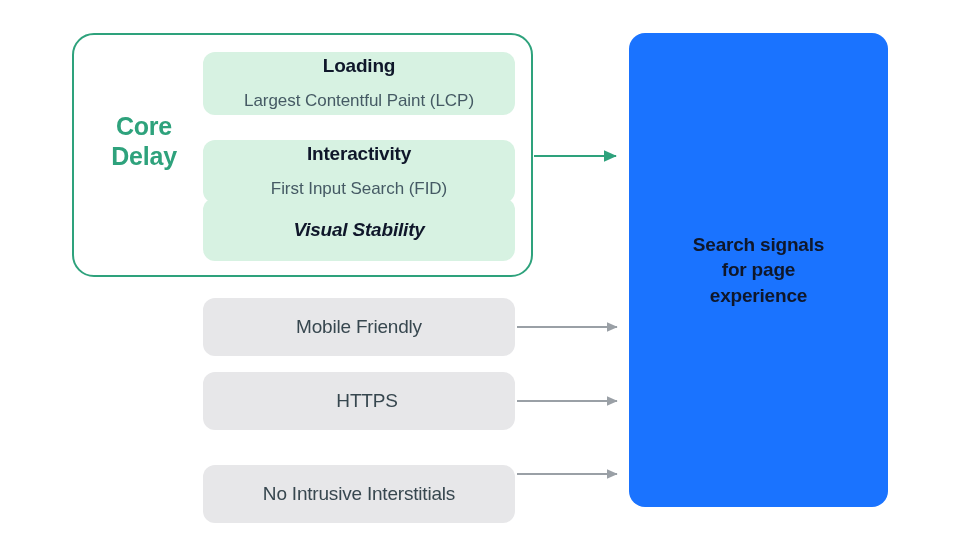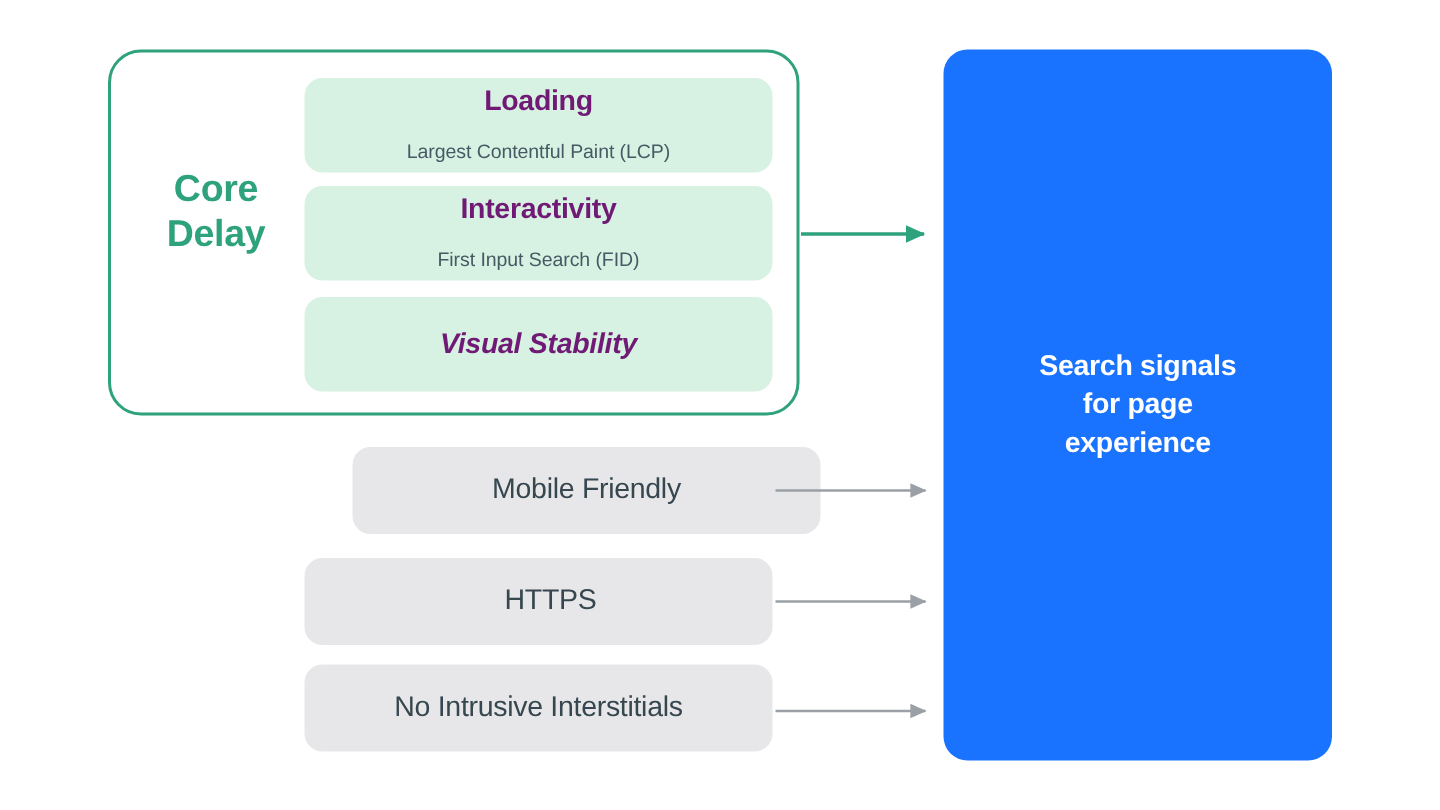--- a/index.html
+++ b/index.html
@@ -56,55 +56,55 @@
     height: 63px;
     background: #D7F2E2;
     border-radius: 12px;
     box-sizing: border-box;
     display: flex;
     flex-direction: column;
     align-items: center;
     justify-content: center;
   }
   .vital-card.c0 { top: 52px; }
-  .vital-card.c1 { top: 124px; }
+  .vital-card.c1 { top: 140px; }
   .vital-card.c2 { top: 198px; font-style: italic; }
 
   .vital-title {
-    color: #701a75;
+    color: #0f172a;
     font-size: 19px;
     font-weight: bold;
     line-height: 1.15;
     letter-spacing: -0.2px;
   }
   .vital-sub {
     color: #455A64;
-    font-size: 13px;
+    font-size: 17px;
     font-weight: normal;
     line-height: 1.3;
     margin-top: 14px;
     letter-spacing: -0.05px;
   }
 
   
   .signal-pill {
     position: absolute;
     left: 203px;
     width: 312px;
     height: 58px;
     background: #E7E7E9;
     border-radius: 12px;
     box-sizing: border-box;
     display: flex;
     align-items: center;
     justify-content: center;
   }
-  .signal-pill.s0 { top: 298px; margin-left: 32px; }
+  .signal-pill.s0 { top: 298px; }
   .signal-pill.s1 { top: 372px; padding-left: 16px; }
-  .signal-pill.s2 { top: 443px; text-align: center; }
+  .signal-pill.s2 { top: 465px; text-align: center; }
 
   .signal-label {
     color: #37474F;
     font-size: 19px;
     font-weight: normal;
     line-height: 1.15;
     letter-spacing: -0.2px;
   }
 
   
@@ -115,21 +115,21 @@
     width: 259px;
     height: 474px;
     background: #1A73FF;
     border-radius: 16px;
     box-sizing: border-box;
     display: flex;
     align-items: center;
     justify-content: center;
   }
   .outcome-text {
-    color: #ffffff;
+    color: #0f172a;
     font-size: 19px;
     font-weight: bold;
     line-height: 1.35;
     text-align: center;
     letter-spacing: -0.2px;
     white-space: pre-line;
     padding: 0 16px;
   }
 
   

